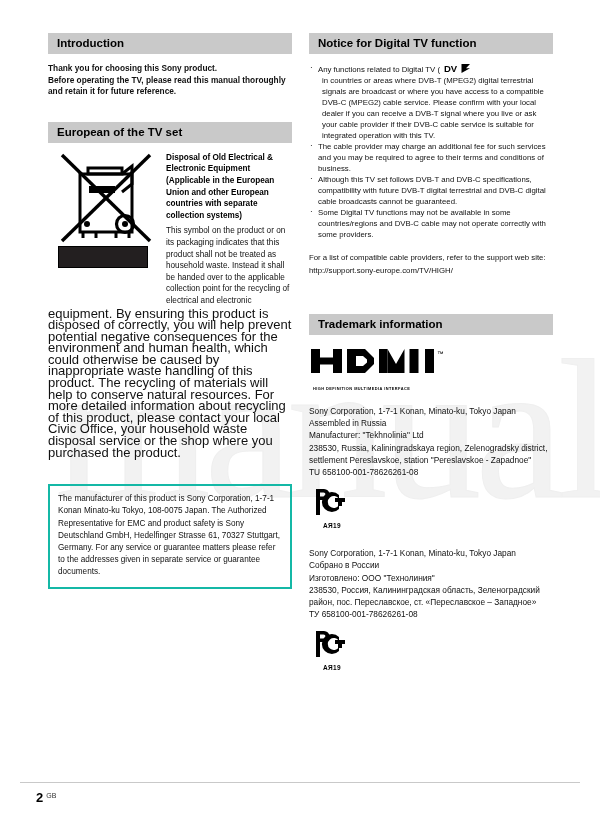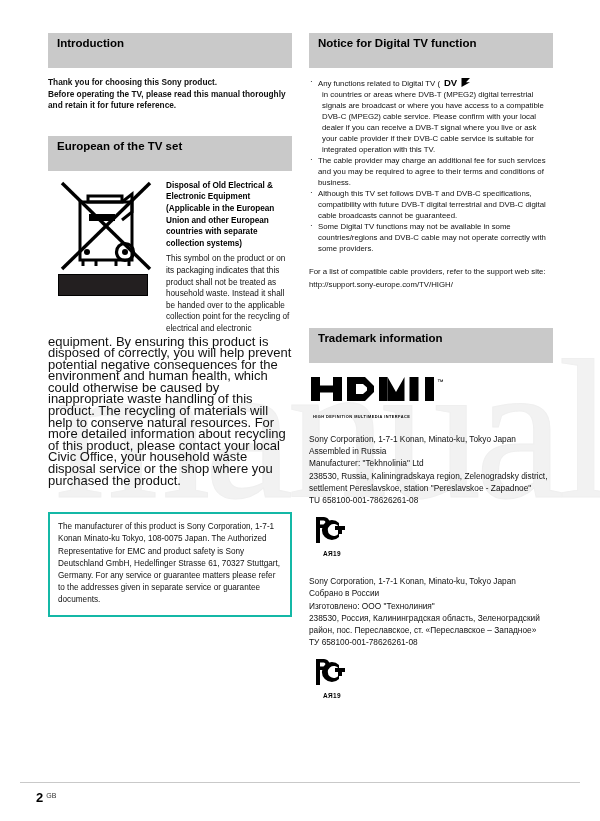--- a/index.html
+++ b/index.html
@@ -22,21 +22,21 @@
     user-select:none;z-index:0;
   }
 
   .col{position:absolute;z-index:2;}
   .col-left{left:48px;top:33px;width:244px;}
   .col-right{left:309px;top:33px;width:244px;}
 
   
   .sec-head{
     background:#c9c9c9;
-    height:35px;line-height:21px;
+    height:21px;line-height:21px;
     padding-left:9px;
     font-size:11.5px;font-weight:bold;
     color:#000;
     margin-bottom:9px;
   }
 
   p{margin:0 0 9px 0;}
   .body-txt{font-size:8.3px;line-height:11.6px;color:#111;}
   .body-txt-sm{font-size:7.8px;line-height:11px;color:#111;}
 

